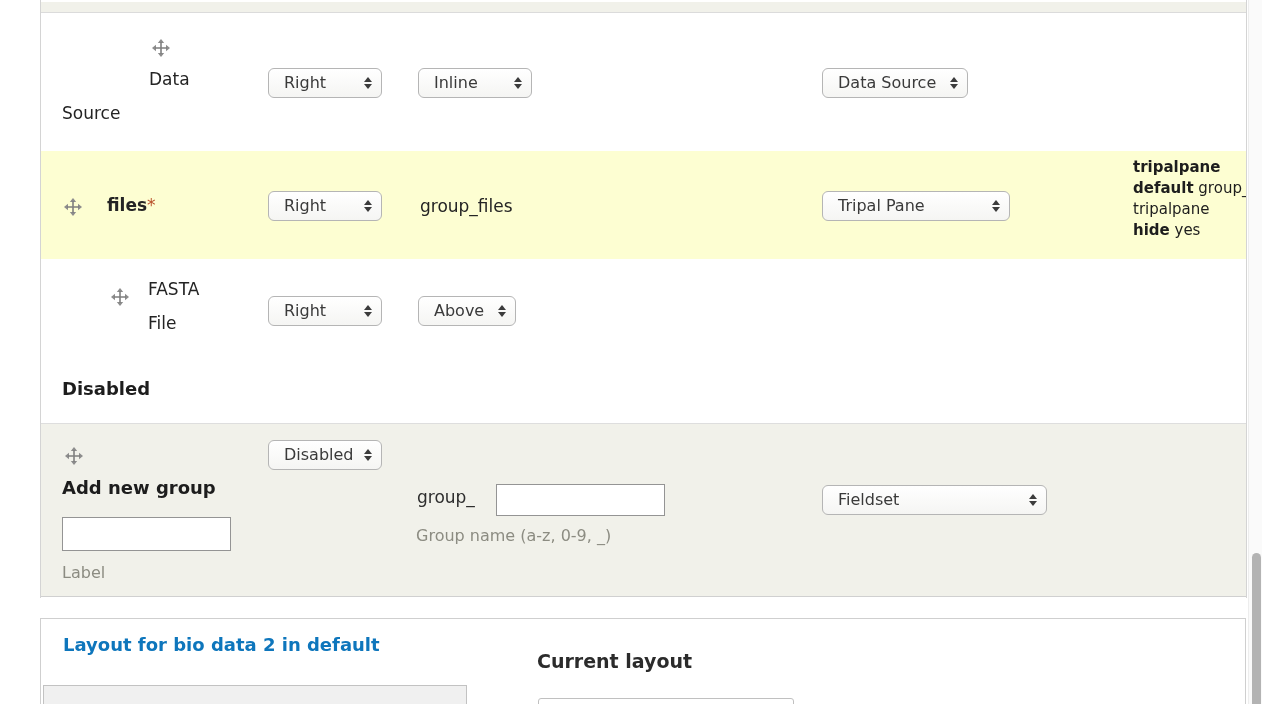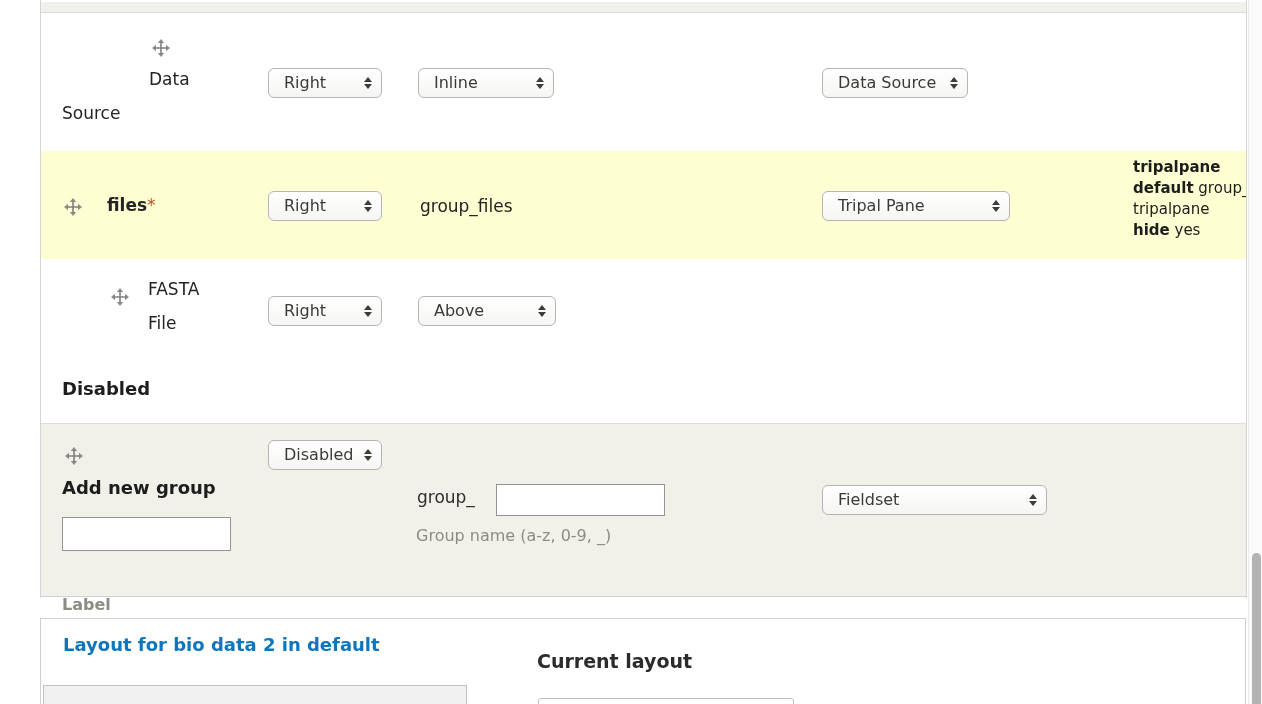--- a/index.html
+++ b/index.html
@@ -70,21 +70,21 @@
     </svg>
   </div>
   <div class="abs flabel" style="left:62px;top:62px;width:160px;text-indent:87px;">Data Source</div>
   <div class="sel" style="left:268px;top:68px;width:114px;">
     <span class="sel-text">Right</span>
     <span class="sel-arr">
         <i class="up"></i>
         <i class="dn"></i>
       </span>
   </div>
-  <div class="sel" style="left:418px;top:68px;width:136px;text-decoration:underline;">
+  <div class="sel" style="left:418px;top:68px;width:114px;text-decoration:underline;">
     <span class="sel-text">Inline</span>
     <span class="sel-arr">
         <i class="up"></i>
         <i class="dn"></i>
       </span>
   </div>
   <div class="sel" style="left:822px;top:68px;width:146px;">
     <span class="sel-text">Data Source</span>
     <span class="sel-arr">
         <i class="up"></i>
@@ -142,21 +142,21 @@
     </svg>
   </div>
   <div class="abs flabel" style="left:148px;top:272px;width:78px;">FASTA File</div>
   <div class="sel" style="left:268px;top:296px;width:114px;">
     <span class="sel-text">Right</span>
     <span class="sel-arr">
         <i class="up"></i>
         <i class="dn"></i>
       </span>
   </div>
-  <div class="sel" style="left:418px;top:296px;width:138px;">
+  <div class="sel" style="left:418px;top:296px;width:98px;">
     <span class="sel-text">Above</span>
     <span class="sel-arr">
         <i class="up"></i>
         <i class="dn"></i>
       </span>
   </div>
 
   <div class="abs bold" style="left:62px;top:375px;font-size:18px;line-height:28px;color:#1d1d1d;">Disabled</div>
 
   <div class="rowbg stripe" style="top:423px;height:174px;border-top:1px solid #dedede;border-bottom:1px solid #d0d0d0;"></div>
@@ -173,21 +173,21 @@
   </div>
   <div class="sel" style="left:268px;top:440px;width:114px;">
     <span class="sel-text">Disabled</span>
     <span class="sel-arr">
         <i class="up"></i>
         <i class="dn"></i>
       </span>
   </div>
   <div class="abs bold" style="left:62px;top:474px;font-size:18px;line-height:28px;color:#1d1d1d;">Add new group</div>
   <input class="tinput" style="left: 62px; top: 517px; width: 169px; height: 34px;" type="text" value="">
-  <div class="abs desc" style="left:62px;top:592px;line-height:26px;font-weight:bold;">Label</div>
+  <div class="abs desc" style="left:62px;top:560px;line-height:26px;">Label</div>
   <div class="abs" style="left:417px;top:483px;font-size:17px;line-height:28px;color:#2e2e2e;">group_</div>
   <input class="tinput" style="left: 496px; top: 484px; width: 169px; height: 32px;" type="text" value="">
   <div class="abs desc" style="left:416px;top:522px;line-height:28px;text-align:center;">Group name (a-z, 0-9, _)</div>
   <div class="sel" style="left:822px;top:485px;width:225px;">
     <span class="sel-text">Fieldset</span>
     <span class="sel-arr">
         <i class="up"></i>
         <i class="dn"></i>
       </span>
   </div>

